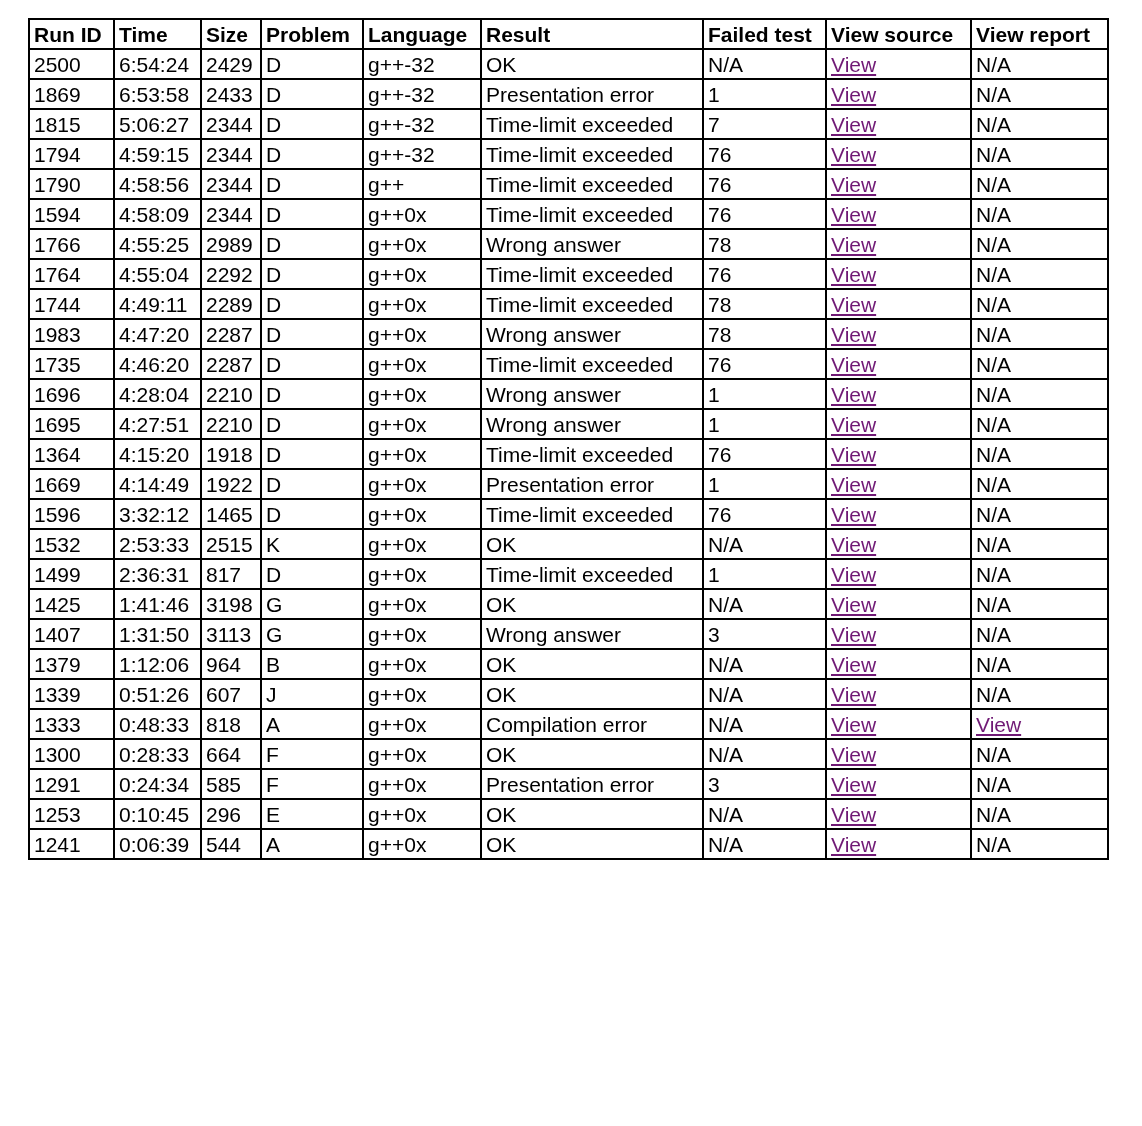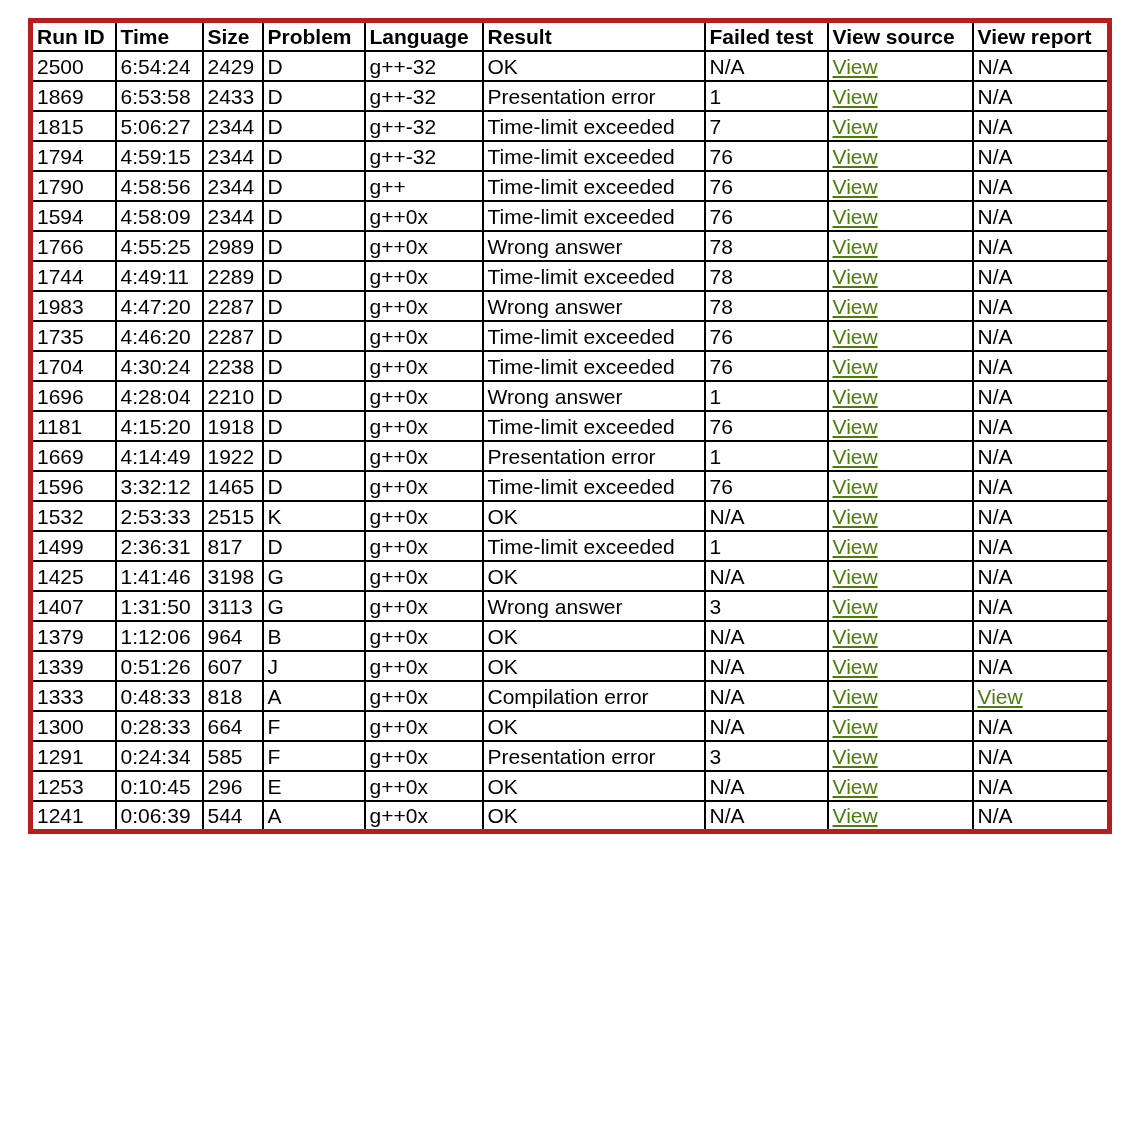--- a/index.html
+++ b/index.html
@@ -12,40 +12,40 @@
   .page {
     width: 1142px;
     height: 1126px;
     background: #ffffff;
     box-sizing: border-box;
   }
   table.runs {
     border-collapse: collapse;
     table-layout: fixed;
     margin: 18px 12px 0 28px;
-    border: 5px solid #b91c1c;
+    border: 1px solid #b91c1c;
   }
   table.runs th,
   table.runs td {
     border: 2px solid #000000;
     font-size: 21px;
     line-height: 25px;
     height: 30px;
     padding: 1px 3px 1px 4px;
     text-align: left;
     vertical-align: middle;
     white-space: nowrap;
     overflow: hidden;
     box-sizing: border-box;
   }
   table.runs th {
     font-weight: bold;
   }
   table.runs a {
-    color: #4d7c0f;
+    color: #701a75;
   }
 </style>
 </head>
 <body>
 
 <div class="page">
   <table class="runs">
     <colgroup>
       <col style="width:85px">
       <col style="width:87px">
@@ -142,20 +142,31 @@
           <td>4:55:25</td>
           <td>2989</td>
           <td>D</td>
           <td>g++0x</td>
           <td>Wrong answer</td>
           <td>78</td>
           <td><a href="#">View</a></td>
           <td>N/A</td>
         </tr>
         <tr>
+          <td>1764</td>
+          <td>4:55:04</td>
+          <td>2292</td>
+          <td>D</td>
+          <td>g++0x</td>
+          <td>Time-limit exceeded</td>
+          <td>76</td>
+          <td><a href="#">View</a></td>
+          <td>N/A</td>
+        </tr>
+        <tr>
           <td>1744</td>
           <td>4:49:11</td>
           <td>2289</td>
           <td>D</td>
           <td>g++0x</td>
           <td>Time-limit exceeded</td>
           <td>78</td>
           <td><a href="#">View</a></td>
           <td>N/A</td>
         </tr>
@@ -175,43 +186,43 @@
           <td>4:46:20</td>
           <td>2287</td>
           <td>D</td>
           <td>g++0x</td>
           <td>Time-limit exceeded</td>
           <td>76</td>
           <td><a href="#">View</a></td>
           <td>N/A</td>
         </tr>
         <tr>
-          <td>1704</td>
-          <td>4:30:24</td>
-          <td>2238</td>
-          <td>D</td>
-          <td>g++0x</td>
-          <td>Time-limit exceeded</td>
-          <td>76</td>
-          <td><a href="#">View</a></td>
-          <td>N/A</td>
-        </tr>
-        <tr>
           <td>1696</td>
           <td>4:28:04</td>
           <td>2210</td>
           <td>D</td>
           <td>g++0x</td>
           <td>Wrong answer</td>
           <td>1</td>
           <td><a href="#">View</a></td>
           <td>N/A</td>
         </tr>
         <tr>
-          <td>1181</td>
+          <td>1695</td>
+          <td>4:27:51</td>
+          <td>2210</td>
+          <td>D</td>
+          <td>g++0x</td>
+          <td>Wrong answer</td>
+          <td>1</td>
+          <td><a href="#">View</a></td>
+          <td>N/A</td>
+        </tr>
+        <tr>
+          <td>1364</td>
           <td>4:15:20</td>
           <td>1918</td>
           <td>D</td>
           <td>g++0x</td>
           <td>Time-limit exceeded</td>
           <td>76</td>
           <td><a href="#">View</a></td>
           <td>N/A</td>
         </tr>
         <tr>

